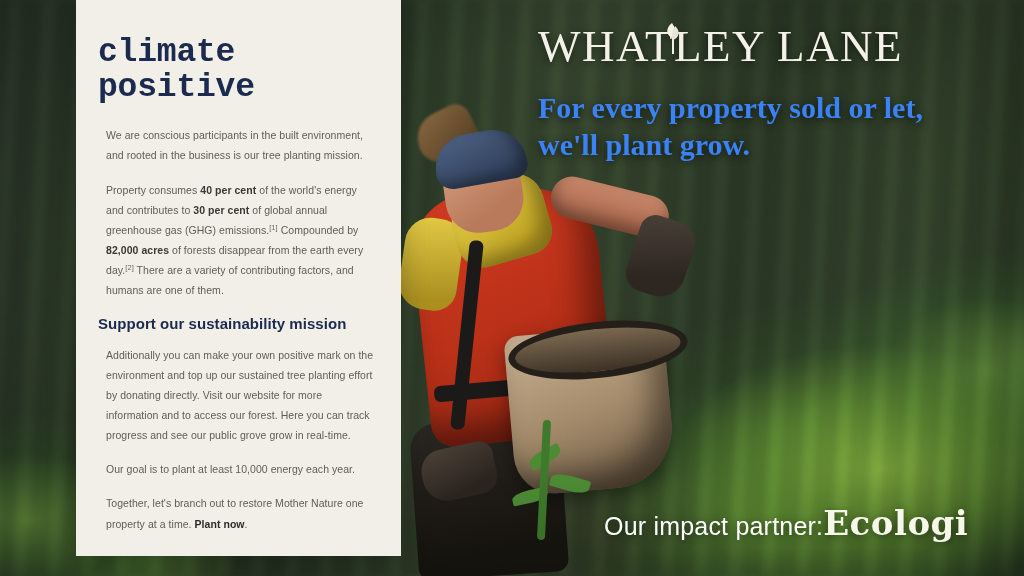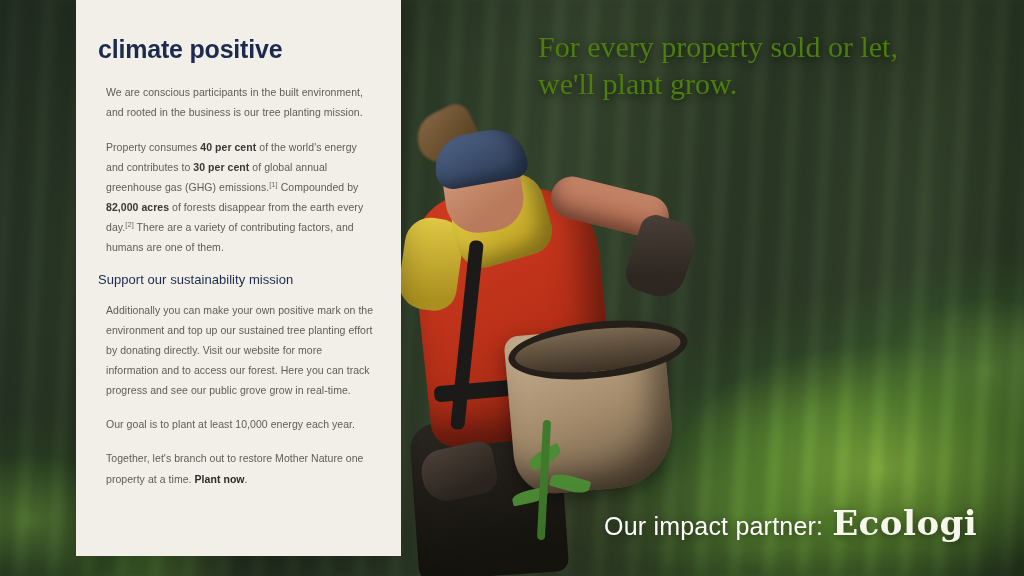--- a/index.html
+++ b/index.html
@@ -157,35 +157,34 @@
   }
   .leaf-mark {
     position: absolute;
     left: 125px;
     top: -4px;
     width: 20px;
     height: 36px;
   }
   .brand-tagline {
     font-family: "Liberation Serif", serif;
-    font-weight: normal;
+    font-weight: bold;
     font-size: 30px;
-    color: #4d7c0f;
+    color: #3b82f6;
     line-height: 1.22;
-    margin-top: 5px;
+    margin-top: 21px;
     text-shadow: 0 2px 9px rgba(0,0,0,0.6);
   }
 
   .partner-block {
     position: absolute;
     left: 604px;
     top: 503px;
     display: flex;
     align-items: baseline;
-    gap: 9px;
     text-shadow: 0 2px 8px rgba(0,0,0,0.5);
   }
   .partner-label {
     font-family: "Liberation Sans", sans-serif;
     font-size: 25px;
     color: #ffffff;
     letter-spacing: .2px;
   }
   .partner-logo {
     font-family: "DejaVu Serif", serif;
@@ -200,41 +199,41 @@
     position: absolute;
     left: 76px;
     top: 0;
     width: 325px;
     height: 556px;
     background: #f2efe8;
     box-shadow: 0 0 26px rgba(0,0,0,0.28);
   }
   .panel-inner { padding: 36px 24px 0 22px; }
   .panel h1 {
-    font-family: Liberation Sans, sans-serif;
+    font-family: Liberation Mono, monospace;
     font-weight: bold;
-    font-size: 25px;
+    font-size: 33px;
     color: #1b2a4e;
     margin: 0 0 20px 0;
     letter-spacing: -0.2px;
     line-height: 1.05;
   }
   .panel p {
     font-family: "Liberation Sans", sans-serif;
     font-size: 10.5px;
     line-height: 1.92;
     color: #5f5c57;
     margin: 0 0 14px 8px;
     letter-spacing: .05px;
   }
   .panel p b, .panel p strong { color: #3a3834; font-weight: bold; }
   .sub-head {
     font-family: "Liberation Sans", sans-serif;
-    font-size: 13px;
-    font-weight: normal;
+    font-size: 15px;
+    font-weight: bold;
     color: #1b2a4e;
     margin: 0 0 13px 0;
     letter-spacing: .05px;
   }
   sup { font-size: 7.5px; vertical-align: super; color: #6b6862; }
   .plant-now { color: #2b2a27; font-weight: bold; }
 </style>
 </head>
 <body>
 
@@ -261,20 +260,28 @@
     <div class="p-bag-rim"></div>
     <div class="sapling" style="left:128px;top:360px;width:34px;height:14px;transform:rotate(-28deg);"></div>
     <div class="sapling" style="left:150px;top:386px;width:40px;height:15px;transform:rotate(16deg);"></div>
     <div class="sapling" style="left:112px;top:400px;width:36px;height:13px;transform:rotate(-12deg);"></div>
     <div class="sapling" style="left:140px;top:330px;width:8px;height:120px;border-radius:4px;background:#3f7a2c;transform:rotate(3deg);"></div>
   </div>
 
   <div class="vignette"></div>
 
   <div class="brand-block">
+    <div class="brand-title">
+      <span>WHATLEY LANE</span>
+      <svg class="leaf-mark" viewBox="0 0 20 36">
+        <path d="M10 34 C10 26 10 18 10 6" stroke="#f4f1e8" stroke-width="2" fill="none"></path>
+        <path d="M10 18 C3 16 2 8 9 3 C13 9 14 15 10 18 Z" fill="#f4f1e8"></path>
+        <path d="M10 20 C16 18 18 11 12 6 C9 11 8 17 10 20 Z" fill="#e8e4d6"></path>
+      </svg>
+    </div>
     <div class="brand-tagline">
       <div>For every property sold or let,</div>
       <div>we'll plant grow.</div>
     </div>
   </div>
 
   <div class="partner-block">
     <span class="partner-label">Our impact partner:</span>
     <span class="partner-logo">Ecologi</span>
   </div>

